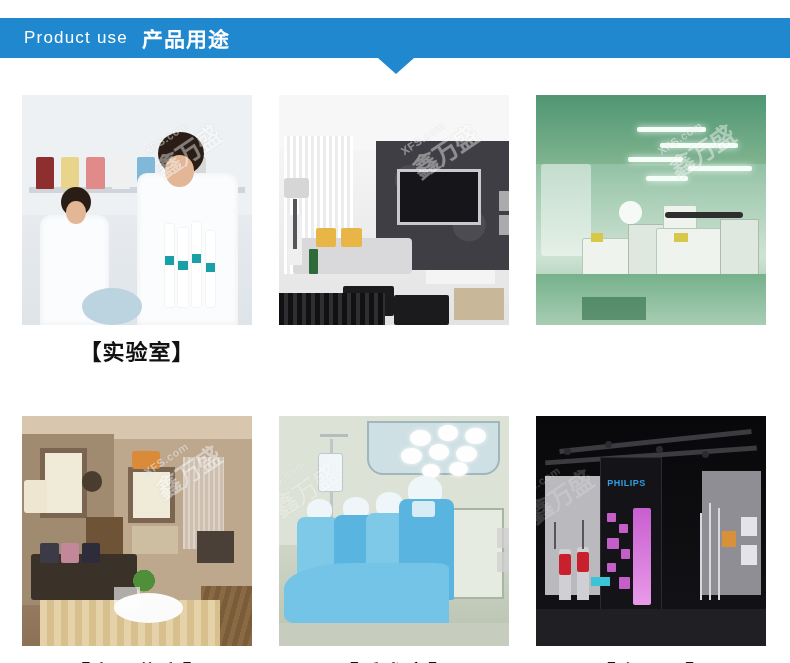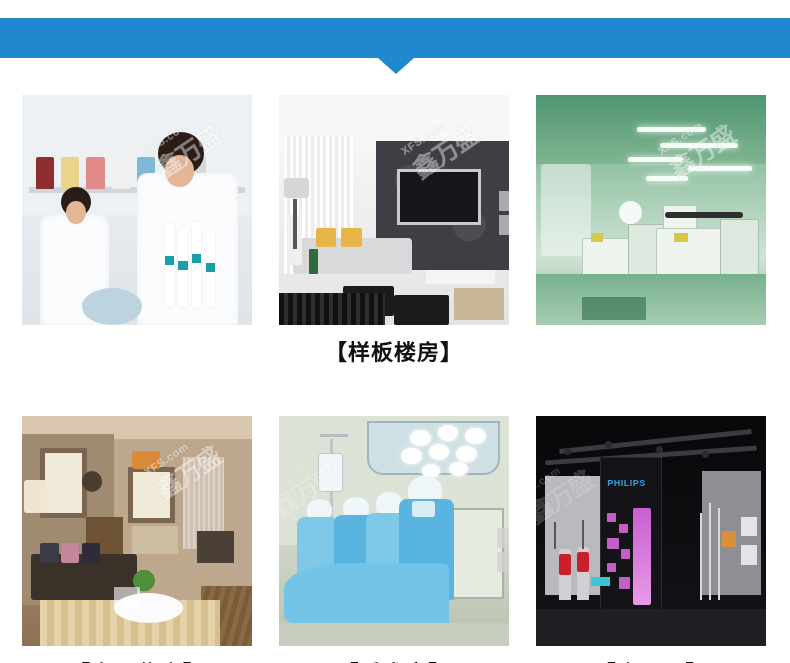--- a/index.html
+++ b/index.html
@@ -231,20 +231,24 @@
   .expo .floor { left:0; bottom:0; width:100%; height:16%; background:#202024; }
   .expo .spot  { background:#2b2b31; border-radius:50%; }
   .expo .pillar{ background:#d8d8dd; width:2px; }
 </style>
 </head>
 <body>
 
 <div class="banner-wrap">
   <div class="banner-bar"></div>
   <div class="banner-notch"></div>
+  <div class="banner-text">
+    <span class="banner-en">Product  use</span>
+    <span class="banner-cn">产品用途</span>
+  </div>
 </div>
 
 <div class="grid">
 
   <div class="grid-row row-1">
 
     <div class="cell">
       <div class="photo">
         <div class="scene lab">
           <span class="sh wall"></span>
@@ -270,20 +274,21 @@
           <span class="sh tubetip" style="left:68%; top:72%; width:4%; height:4%;"></span>
           <span class="sh tubetip" style="left:74%; top:69%; width:4%; height:4%;"></span>
           <span class="sh tubetip" style="left:80%; top:73%; width:4%; height:4%;"></span>
           <span class="sh" style="left:26%; bottom:0; width:26%; height:16%; border-radius:50%; background:#bcd3e0;"></span>
         </div>
         <div class="wm">
           <div class="wm-en">XFS.com</div>
           <div class="wm-cn">鑫万盛</div>
         </div>
       </div>
+      <div class="photo-caption">【实验室】</div>
     </div>
 
     <div class="cell">
       <div class="photo">
         <div class="scene room1">
           <span class="sh ceil"></span>
           <span class="sh curt"></span>
           <span class="sh dwall"></span>
           <span class="sh tv"></span>
           <span class="sh sofa"></span>
@@ -299,21 +304,20 @@
           <span class="sh rad"></span>
           <span class="sh" style="right:2%; bottom:2%; width:22%; height:14%; background:#c9b79a;"></span>
         </div>
         <div class="wm">
           <div class="wm-en">XFS.com</div>
           <div class="wm-cn">鑫万盛</div>
         </div>
         <span class="wm-sq" style="right:-14px; top:96px; width:24px; height:20px;"></span>
         <span class="wm-sq" style="right:-14px; top:120px; width:24px; height:20px;"></span>
       </div>
-      <div class="photo-caption">【样板楼房】</div>
     </div>
 
     <div class="cell">
       <div class="photo">
         <div class="scene clean">
           <span class="sh ceil"></span>
           <span class="sh lite" style="left:44%; top:14%; width:30%;"></span>
           <span class="sh lite" style="left:54%; top:21%; width:34%;"></span>
           <span class="sh lite" style="left:40%; top:27%; width:24%;"></span>
           <span class="sh lite" style="left:66%; top:31%; width:28%;"></span>

